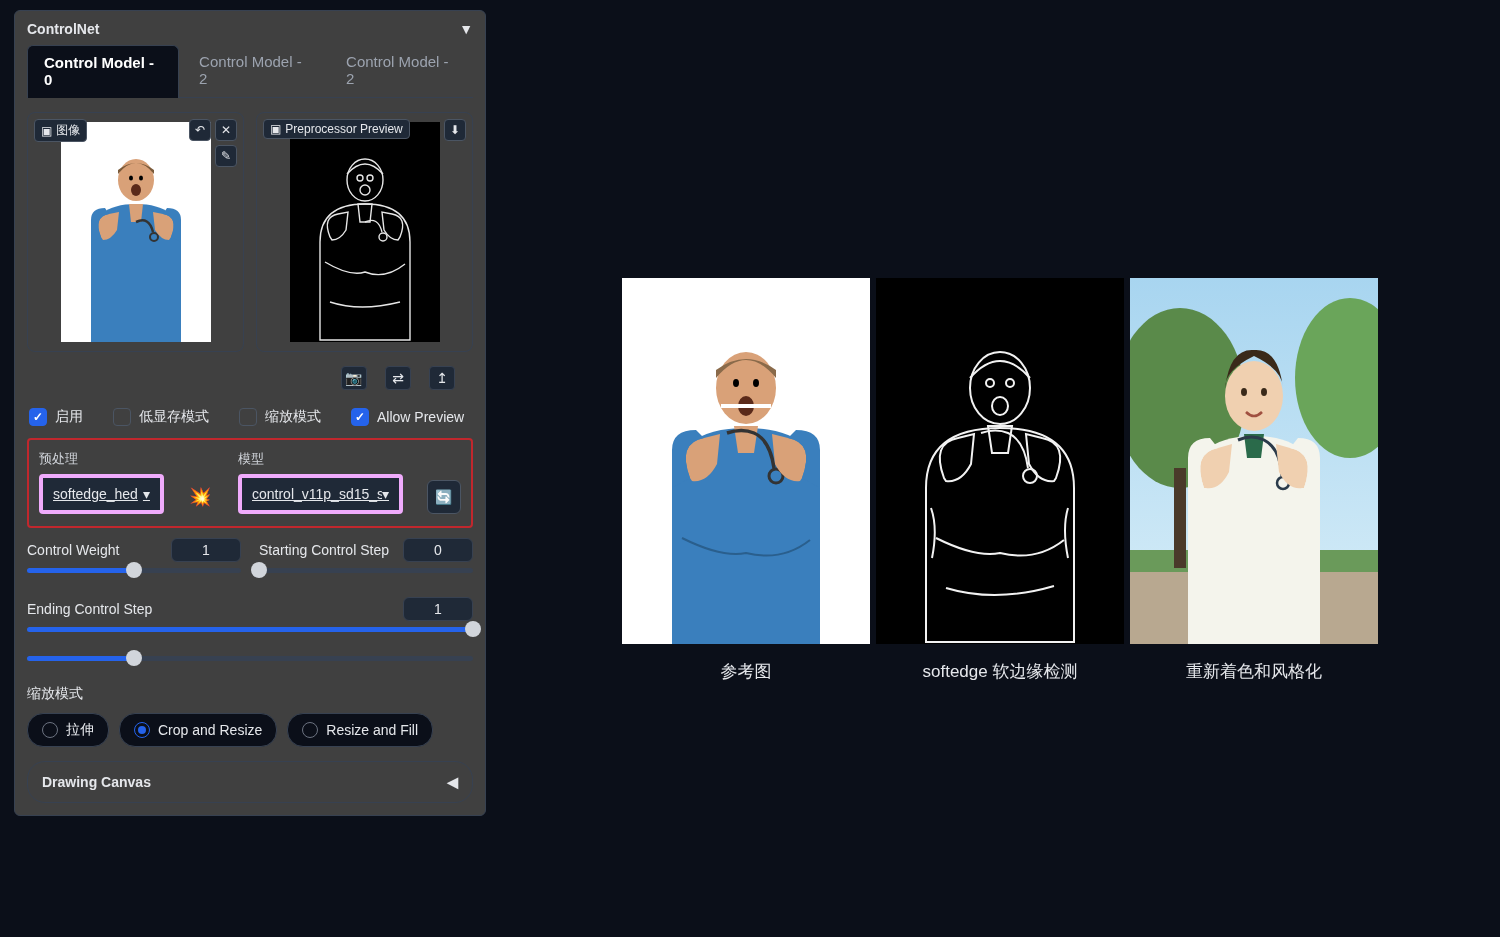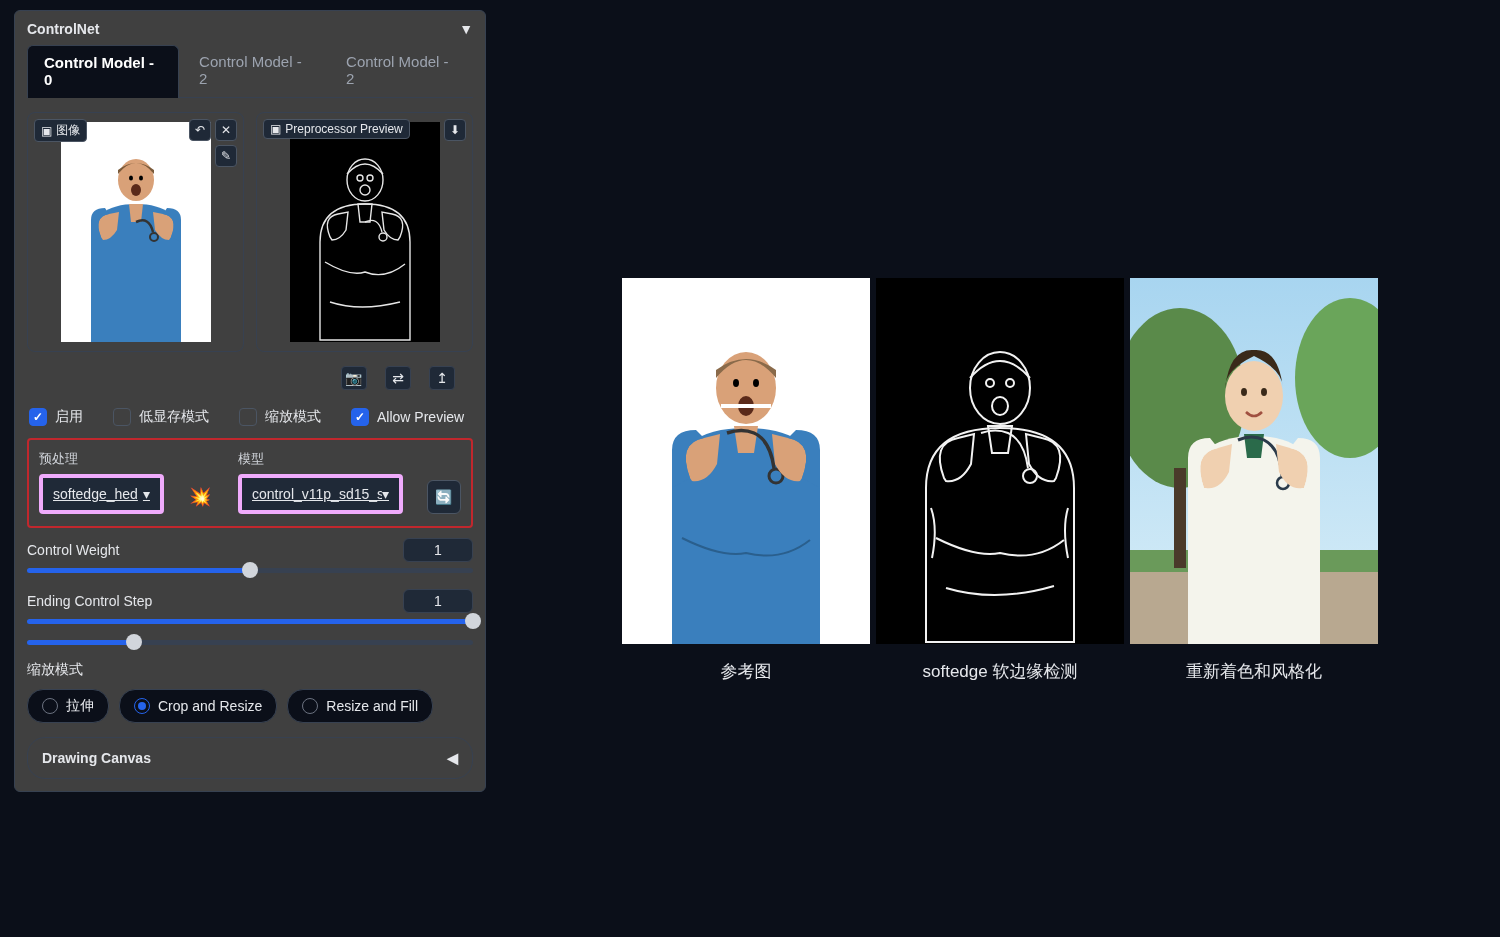--- a/index.html
+++ b/index.html
@@ -181,21 +181,21 @@
 }
 .refresh-btn {
   width: 34px; height: 34px;
   background: #1f2937;
   border: 1px solid #4b5563;
   border-radius: 6px;
   display: flex; align-items: center; justify-content: center;
   cursor: pointer;
 }
 .middle-icon { width: 26px; text-align: center; font-size: 18px; margin-bottom: 6px; }
-.slider-row { margin-bottom: 16px; }
+.slider-row { margin-bottom: 24px; }
 .slider-head { display: flex; justify-content: space-between; align-items: center; margin-bottom: 6px; }
 .slider-label { font-size: 14px; color: #e5e7eb; }
 .slider-val {
   background: #1f2937;
   border: 1px solid #374151;
   border-radius: 6px;
   padding: 3px 0;
   width: 70px;
   text-align: center;
   font-size: 14px;
@@ -405,20 +405,30 @@
 
     <div class="dual-sliders">
       <div class="slider-row">
         <div class="slider-head">
           <span class="slider-label">Control Weight</span>
           <span class="slider-val">1</span>
         </div>
         <div class="track">
             <div class="fill" style="width:50%"></div>
             <div class="thumb" style="left:50%"></div>
+          </div>
+      </div>
+      <div class="slider-row">
+        <div class="slider-head">
+          <span class="slider-label">Starting Control Step</span>
+          <span class="slider-val">0</span>
+        </div>
+        <div class="track">
+            <div class="fill" style="width:0%"></div>
+            <div class="thumb" style="left:0%"></div>
           </div>
       </div>
     </div>
 
     <div class="slider-row">
       <div class="slider-head">
         <span class="slider-label">Ending Control Step</span>
         <span class="slider-val">1</span>
       </div>
       <div class="track">

